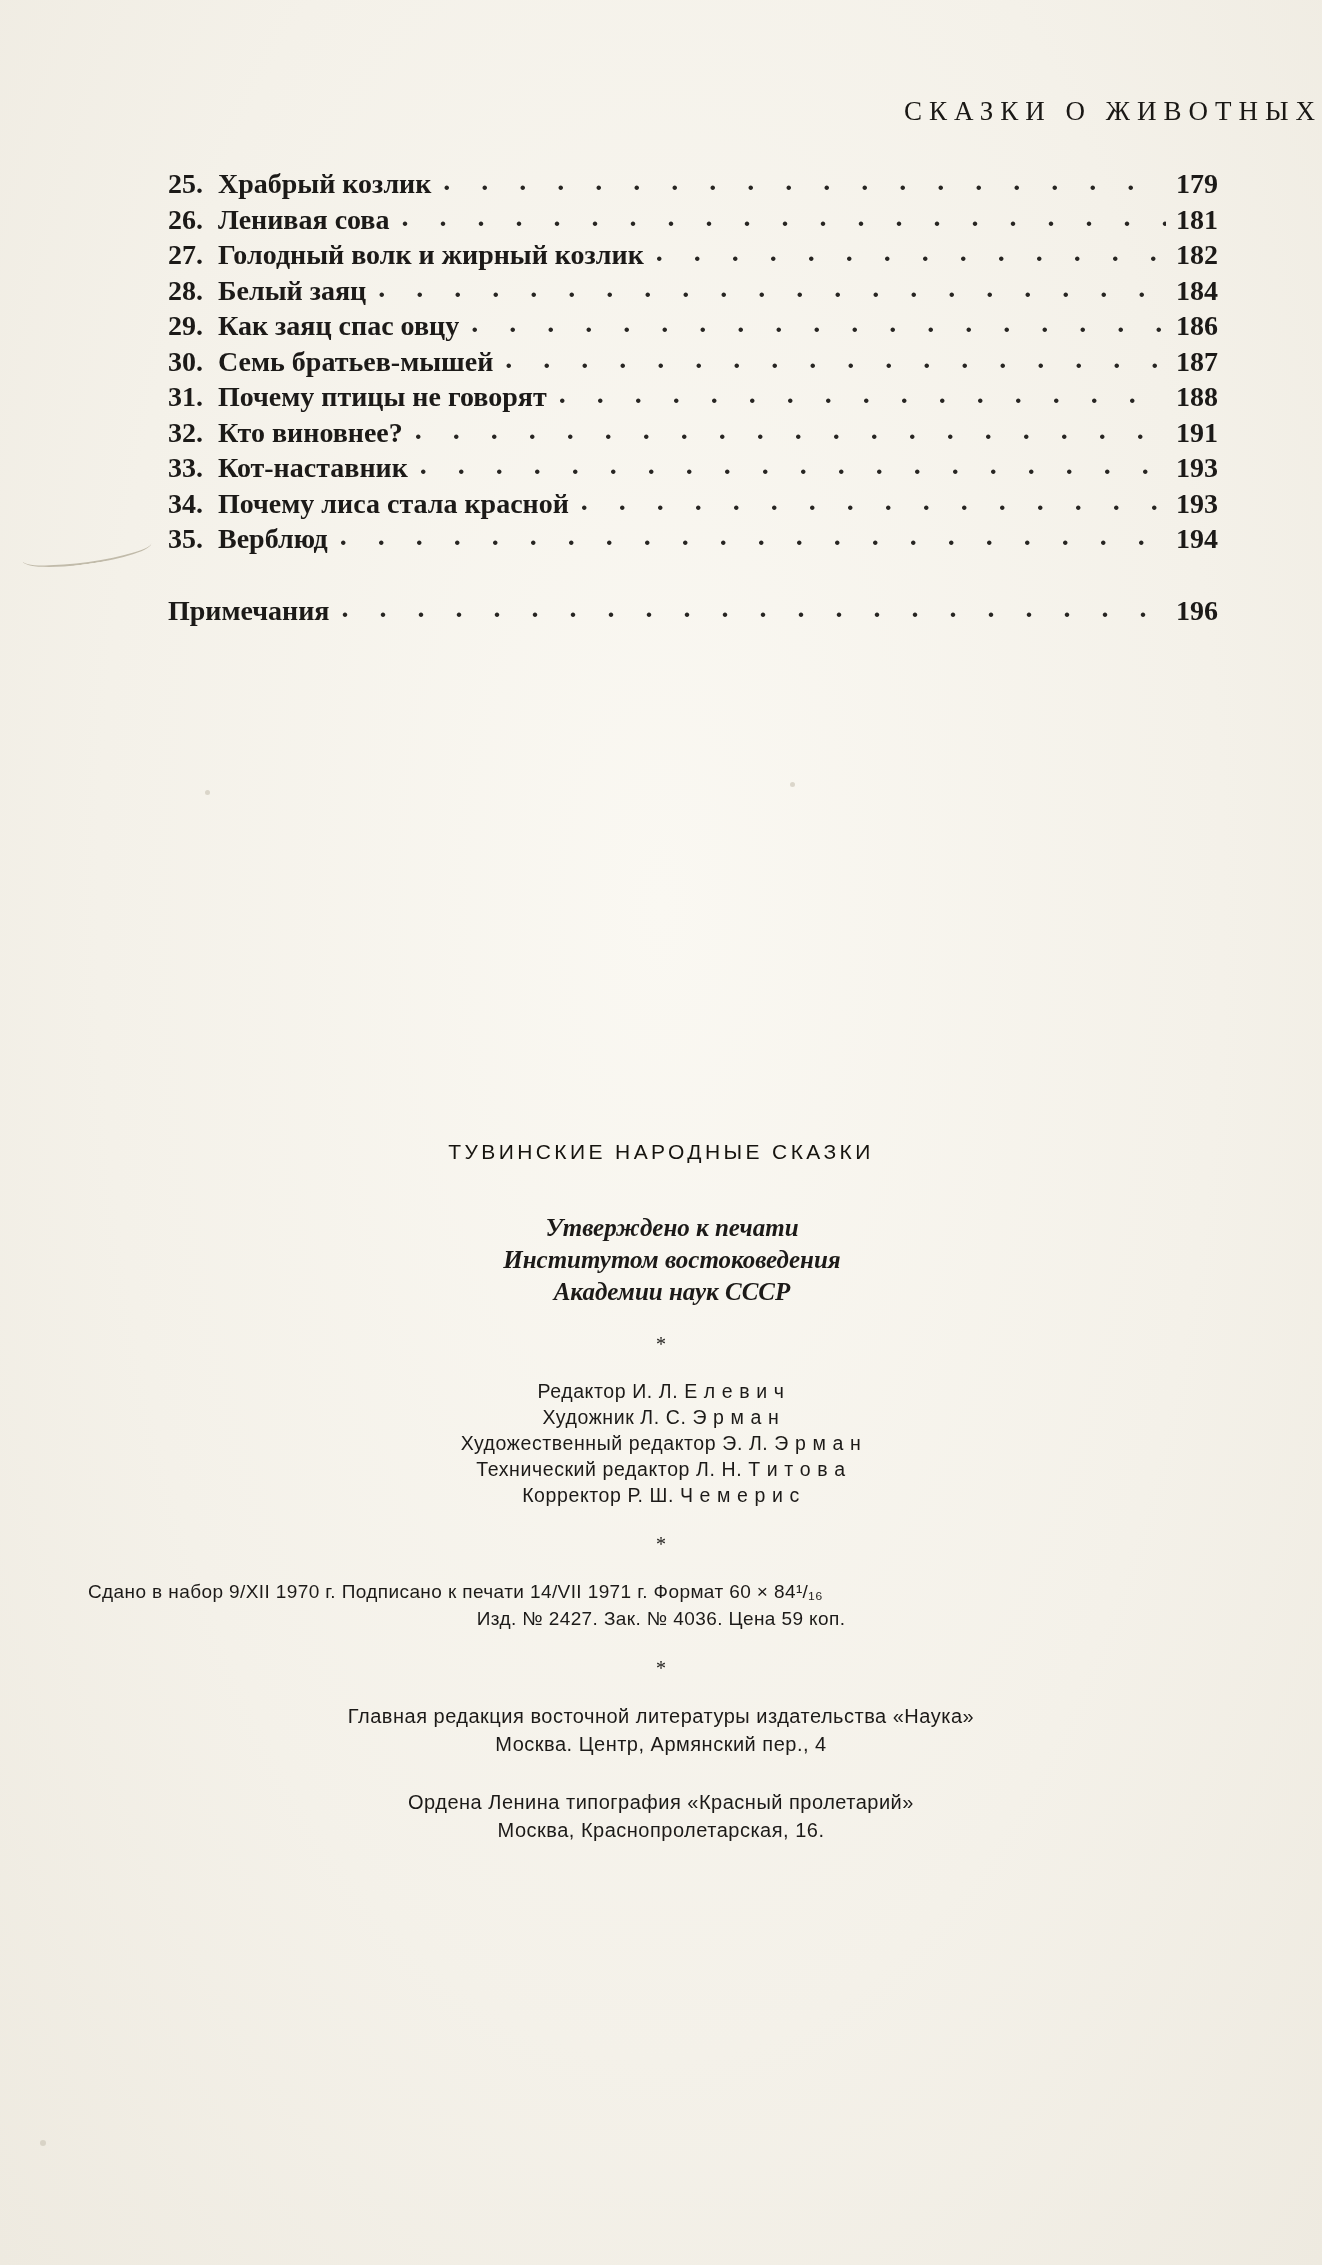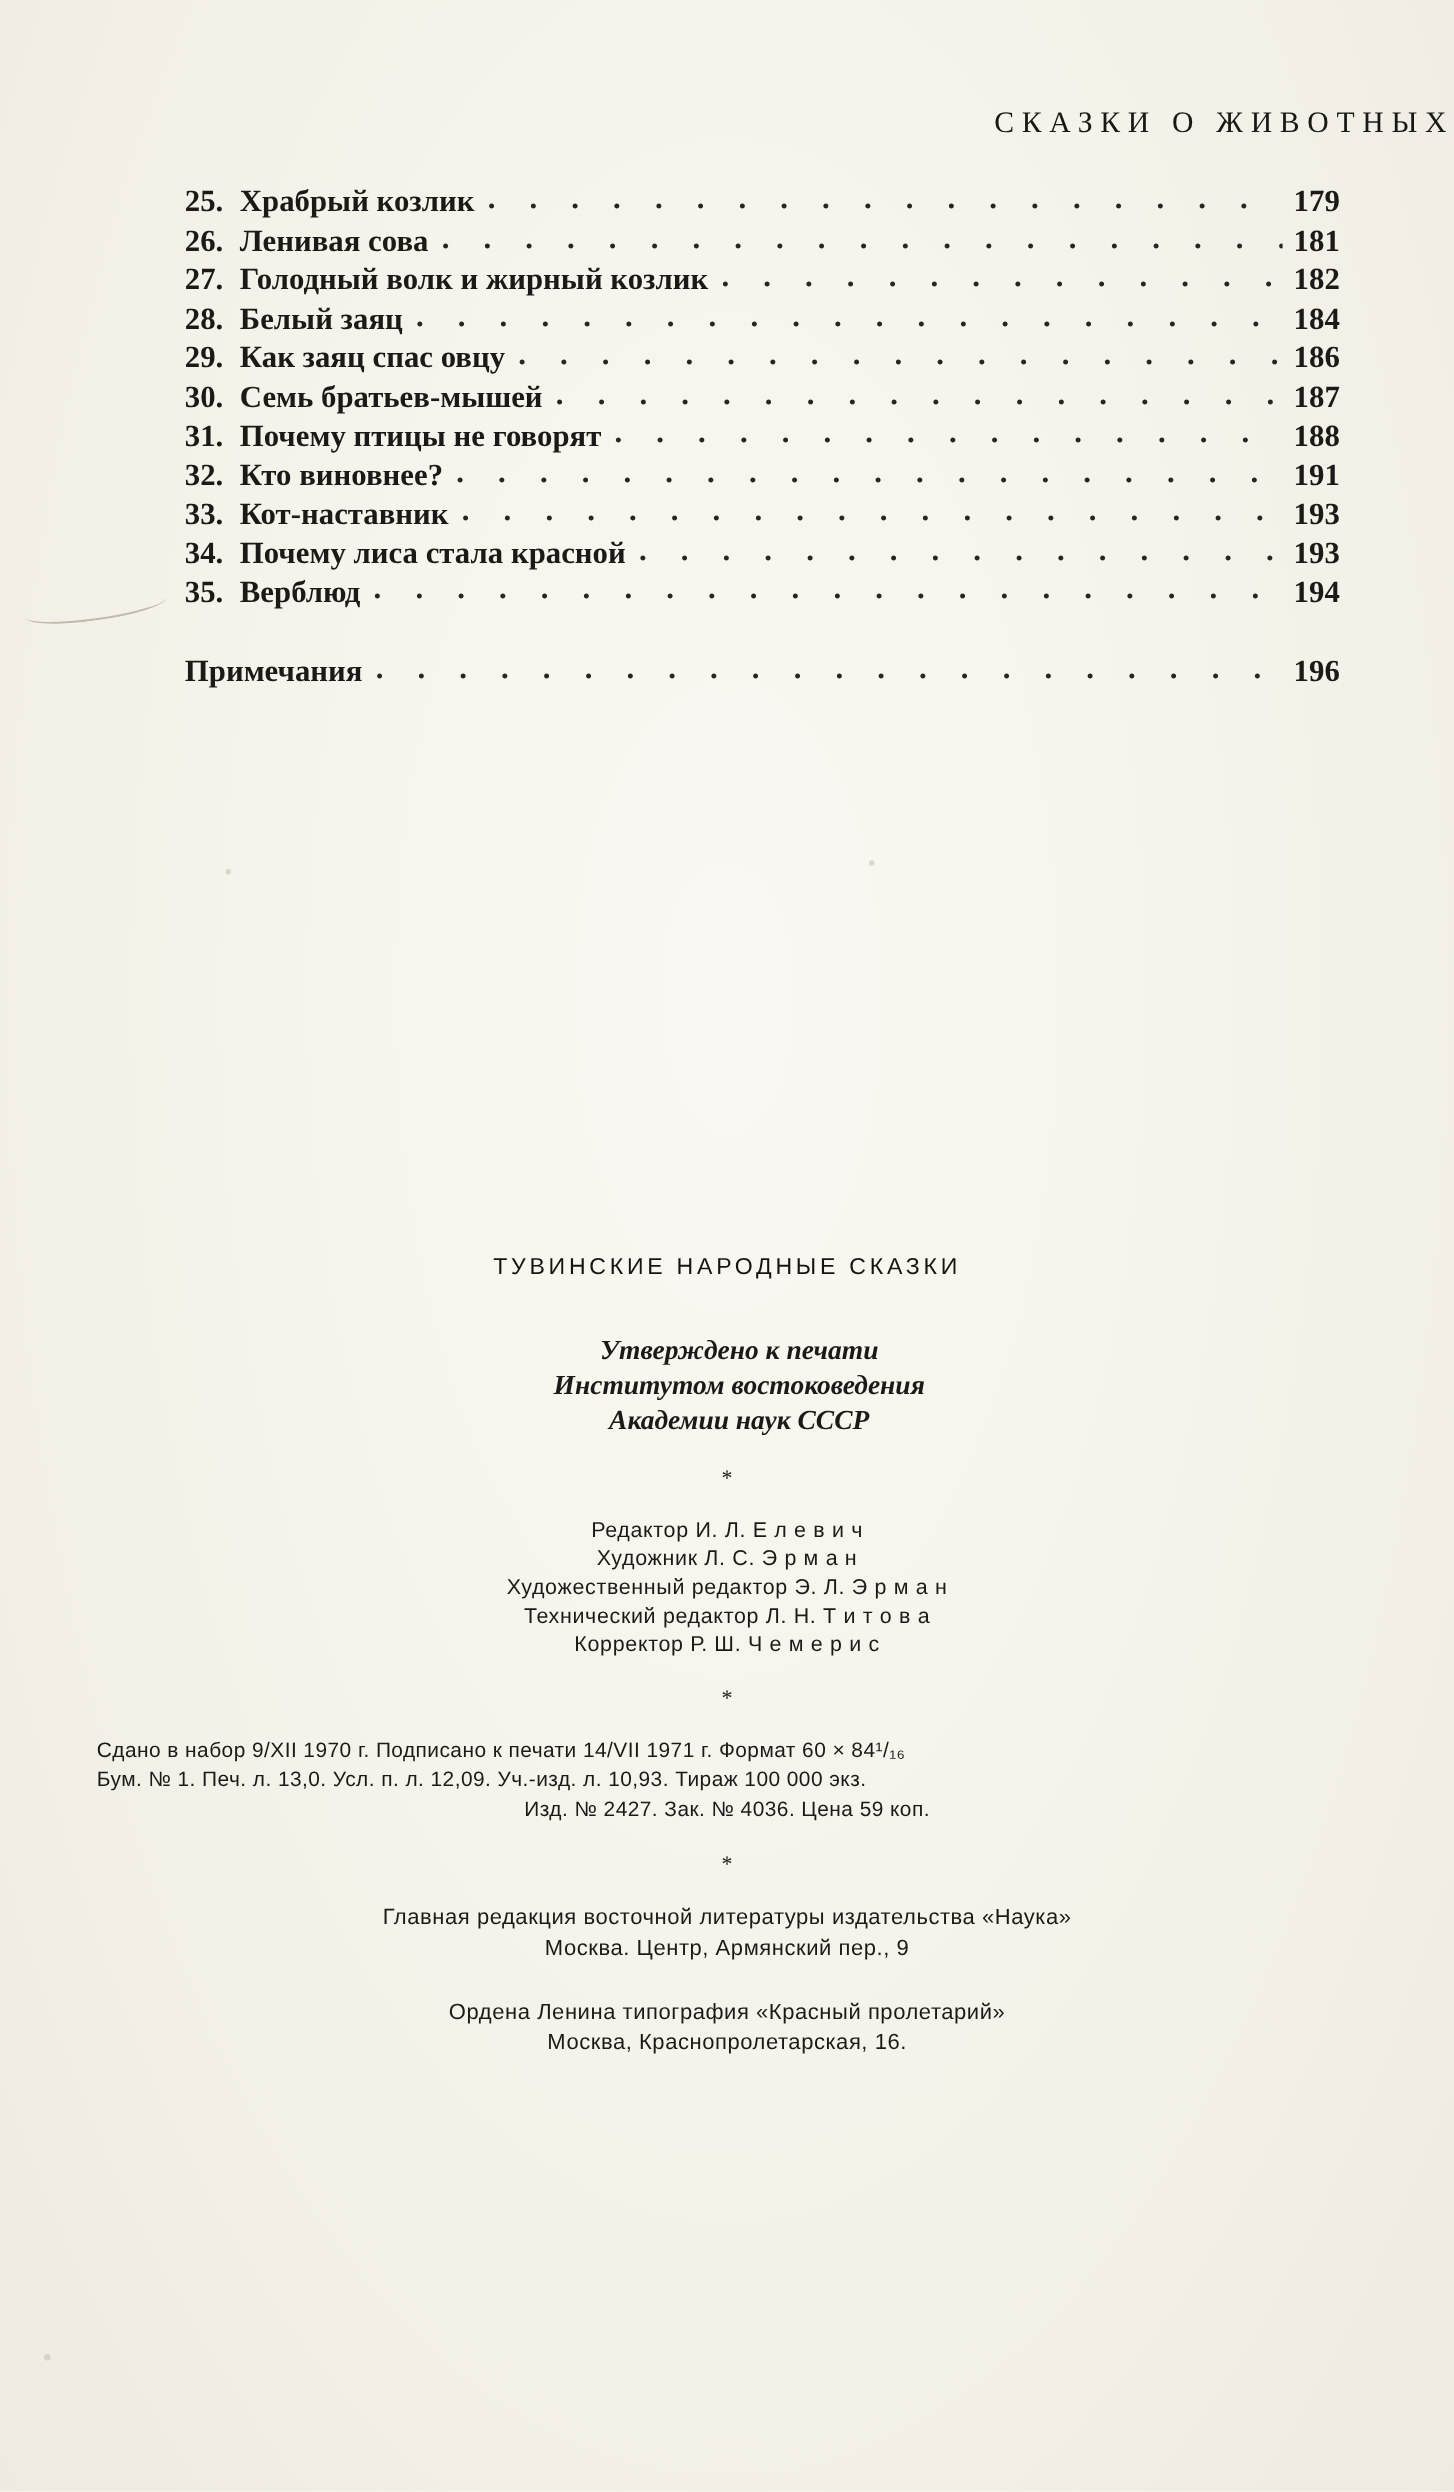--- a/index.html
+++ b/index.html
@@ -277,29 +277,28 @@
       <div>Художник Л. С. Э р м а н</div>
       <div>Художественный редактор Э. Л. Э р м а н</div>
       <div>Технический редактор Л. Н. Т и т о в а</div>
       <div>Корректор Р. Ш. Ч е м е р и с</div>
     </div>
 
     <div class="aster">*</div>
 
     <div class="imprint">
       <div class="l1">Сдано в  набор 9/XII  1970  г. Подписано к печати 14/VII  1971  г. Формат  60 × 84¹/₁₆</div>
-      <div class="l2">Бум. № 1. Печ. л.  13,0.  Усл. п. л.  12,09.  Уч.-изд. л.  10,93.  Тираж  100 000  экз.</div>
       <div class="l3">Изд. № 2427. Зак. № 4036. Цена 59  коп.</div>
     </div>
 
     <div class="aster">*</div>
 
     <div class="publisher">
       <div>Главная редакция восточной литературы издательства «Наука»</div>
-      <div>Москва. Центр, Армянский пер., 9</div>
+      <div>Москва. Центр, Армянский пер., 4</div>
     </div>
 
     <div class="printer">
       <div>Ордена Ленина типография «Красный пролетарий»</div>
       <div>Москва, Краснопролетарская, 16.</div>
     </div>
 
   </div>
 
 </div>

